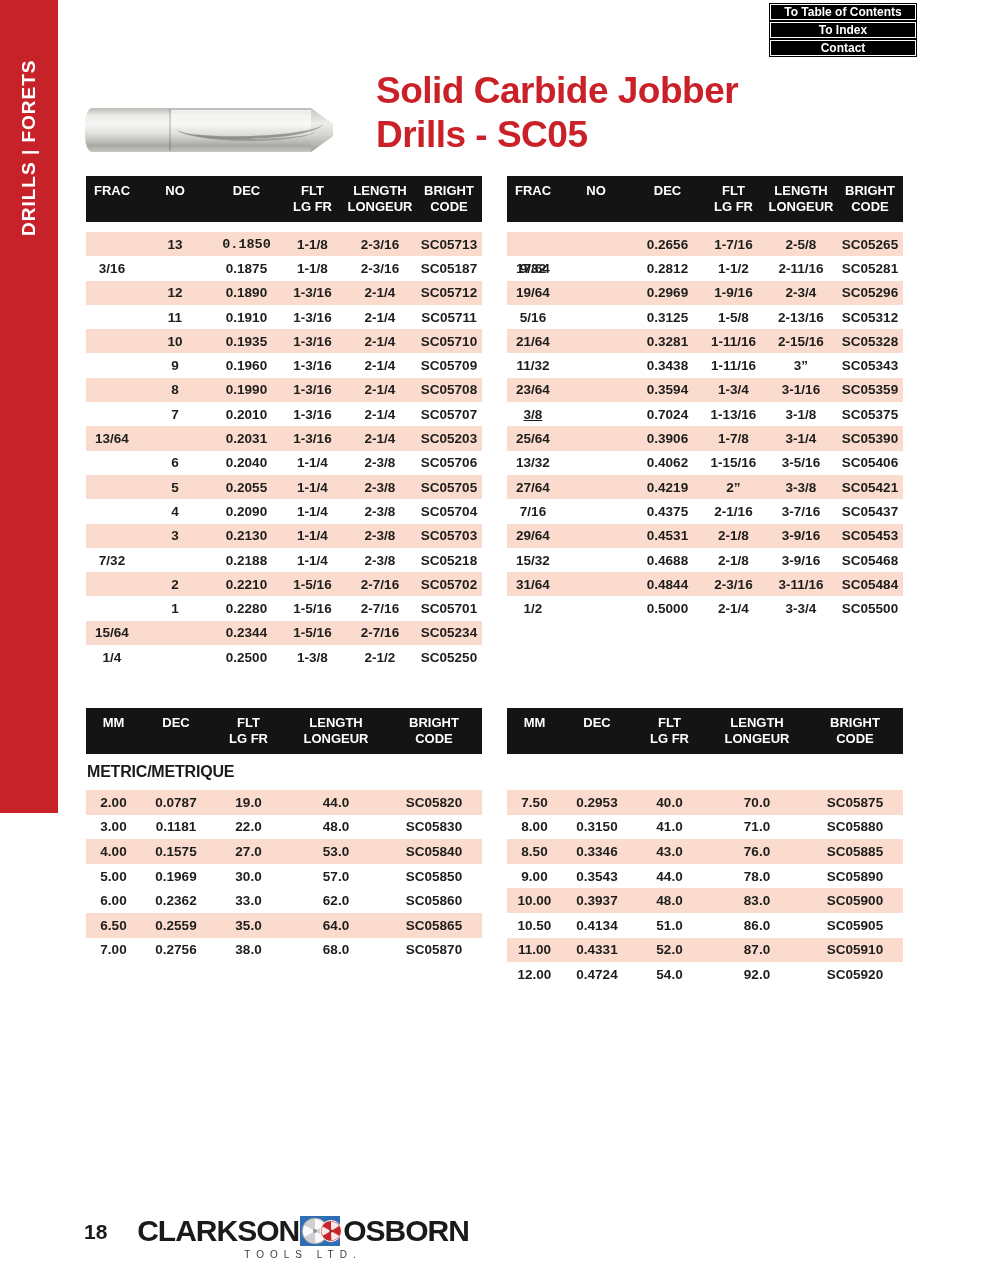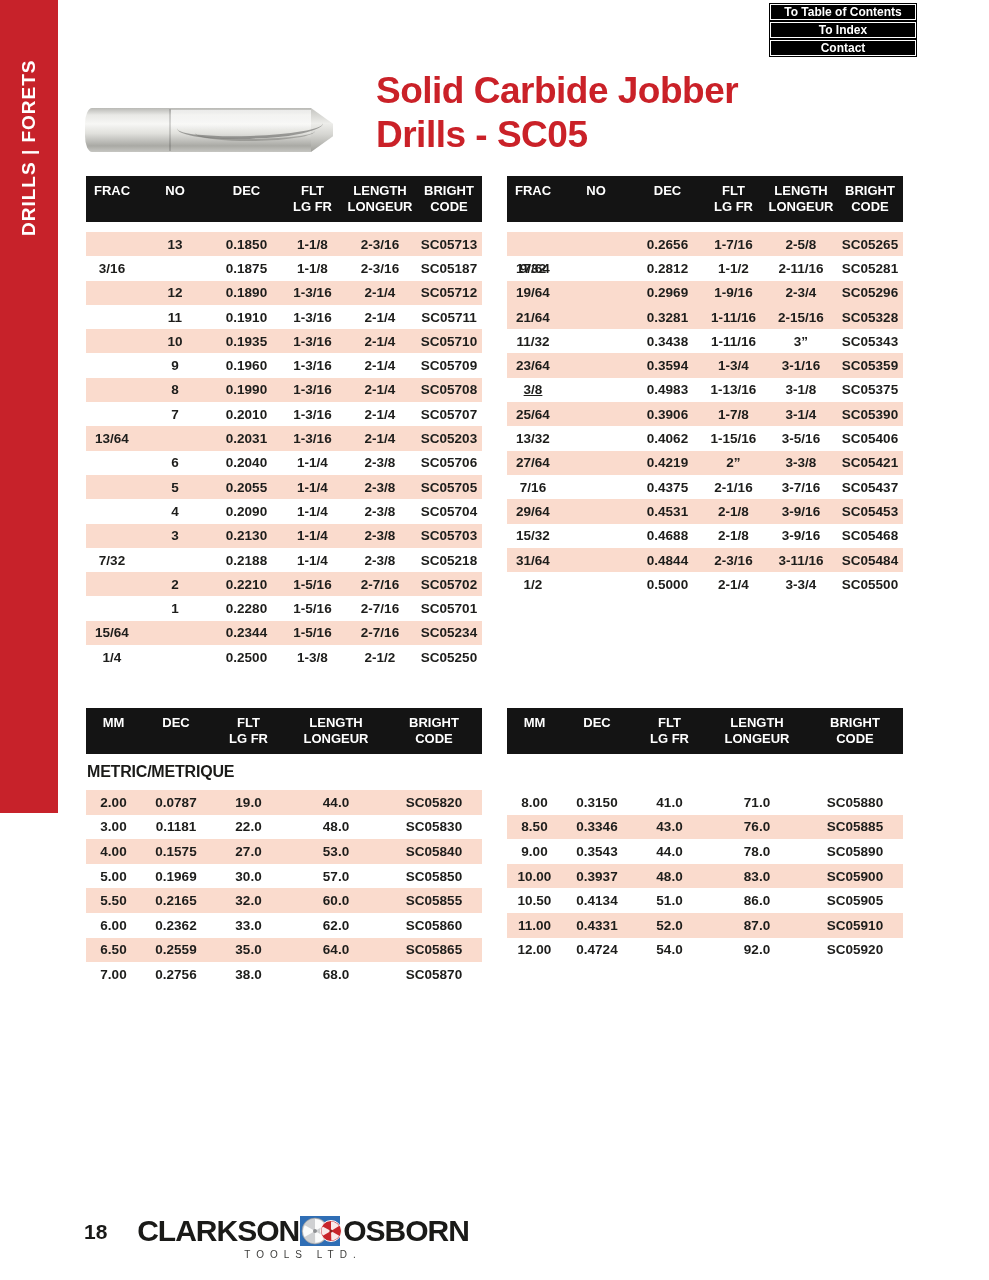--- a/index.html
+++ b/index.html
@@ -129,21 +129,21 @@
         </div>
         <div class="th" style="width: 66px;">
           <div>BRIGHT</div>
           <div>CODE</div>
         </div>
       </div>
     <div class="tbody">
         <div class="tr stripe">
           <div class="td" style="width: 52px;"></div>
           <div class="td" style="width: 74px;">13</div>
-          <div class="td" style="width: 69px;">0.1850</div>
+          <div class="td" style="width: 69px; font-family: Liberation Mono, monospace;">0.1850</div>
           <div class="td" style="width: 63px;">1-1/8</div>
           <div class="td" style="width: 72px;">2-3/16</div>
           <div class="td" style="width: 66px;">SC05713</div>
         </div>
         <div class="tr">
           <div class="td" style="width: 52px;">3/16</div>
           <div class="td" style="width: 74px;"></div>
           <div class="td" style="width: 69px;">0.1875</div>
           <div class="td" style="width: 63px;">1-1/8</div>
           <div class="td" style="width: 72px;">2-3/16</div>
@@ -324,20 +324,28 @@
           <div class="td" style="width: 66px;">SC05281</div>
         </div>
         <div class="tr stripe">
           <div class="td" style="width: 52px;">19/64</div>
           <div class="td" style="width: 74px;"></div>
           <div class="td" style="width: 69px;">0.2969</div>
           <div class="td" style="width: 63px;">1-9/16</div>
           <div class="td" style="width: 72px;">2-3/4</div>
           <div class="td" style="width: 66px;">SC05296</div>
         </div>
+        <div class="tr">
+          <div class="td" style="width: 52px;">5/16</div>
+          <div class="td" style="width: 74px;"></div>
+          <div class="td" style="width: 69px;">0.3125</div>
+          <div class="td" style="width: 63px;">1-5/8</div>
+          <div class="td" style="width: 72px;">2-13/16</div>
+          <div class="td" style="width: 66px;">SC05312</div>
+        </div>
         <div class="tr stripe">
           <div class="td" style="width: 52px;">21/64</div>
           <div class="td" style="width: 74px;"></div>
           <div class="td" style="width: 69px;">0.3281</div>
           <div class="td" style="width: 63px;">1-11/16</div>
           <div class="td" style="width: 72px;">2-15/16</div>
           <div class="td" style="width: 66px;">SC05328</div>
         </div>
         <div class="tr">
           <div class="td" style="width: 52px;">11/32</div>
@@ -351,21 +359,21 @@
           <div class="td" style="width: 52px;">23/64</div>
           <div class="td" style="width: 74px;"></div>
           <div class="td" style="width: 69px;">0.3594</div>
           <div class="td" style="width: 63px;">1-3/4</div>
           <div class="td" style="width: 72px;">3-1/16</div>
           <div class="td" style="width: 66px;">SC05359</div>
         </div>
         <div class="tr">
           <div class="td" style="width: 52px; text-decoration: underline;">3/8</div>
           <div class="td" style="width: 74px;"></div>
-          <div class="td" style="width: 69px;">0.4983</div>
+          <div class="td" style="width: 69px;">0.7024</div>
           <div class="td" style="width: 63px;">1-13/16</div>
           <div class="td" style="width: 72px;">3-1/8</div>
           <div class="td" style="width: 66px;">SC05375</div>
         </div>
         <div class="tr stripe">
           <div class="td" style="width: 52px;">25/64</div>
           <div class="td" style="width: 74px;"></div>
           <div class="td" style="width: 69px;">0.3906</div>
           <div class="td" style="width: 63px;">1-7/8</div>
           <div class="td" style="width: 72px;">3-1/4</div>
@@ -475,27 +483,20 @@
           <div class="td" style="width: 100px;">53.0</div>
           <div class="td" style="width: 96px;">SC05840</div>
         </div>
         <div class="tr">
           <div class="td" style="width: 55px;">5.00</div>
           <div class="td" style="width: 70px;">0.1969</div>
           <div class="td" style="width: 75px;">30.0</div>
           <div class="td" style="width: 100px;">57.0</div>
           <div class="td" style="width: 96px;">SC05850</div>
         </div>
-        <div class="tr stripe">
-          <div class="td" style="width: 55px;">5.50</div>
-          <div class="td" style="width: 70px;">0.2165</div>
-          <div class="td" style="width: 75px;">32.0</div>
-          <div class="td" style="width: 100px;">60.0</div>
-          <div class="td" style="width: 96px;">SC05855</div>
-        </div>
         <div class="tr">
           <div class="td" style="width: 55px;">6.00</div>
           <div class="td" style="width: 70px;">0.2362</div>
           <div class="td" style="width: 75px;">33.0</div>
           <div class="td" style="width: 100px;">62.0</div>
           <div class="td" style="width: 96px;">SC05860</div>
         </div>
         <div class="tr stripe">
           <div class="td" style="width: 55px;">6.50</div>
           <div class="td" style="width: 70px;">0.2559</div>
@@ -529,20 +530,27 @@
         <div class="th" style="width: 100px;">
           <div>LENGTH</div>
           <div>LONGEUR</div>
         </div>
         <div class="th" style="width: 96px;">
           <div>BRIGHT</div>
           <div>CODE</div>
         </div>
       </div>
     <div class="tbody">
+        <div class="tr stripe">
+          <div class="td" style="width: 55px;">7.50</div>
+          <div class="td" style="width: 70px;">0.2953</div>
+          <div class="td" style="width: 75px;">40.0</div>
+          <div class="td" style="width: 100px;">70.0</div>
+          <div class="td" style="width: 96px;">SC05875</div>
+        </div>
         <div class="tr">
           <div class="td" style="width: 55px;">8.00</div>
           <div class="td" style="width: 70px;">0.3150</div>
           <div class="td" style="width: 75px;">41.0</div>
           <div class="td" style="width: 100px;">71.0</div>
           <div class="td" style="width: 96px; text-align: center;">SC05880</div>
         </div>
         <div class="tr stripe">
           <div class="td" style="width: 55px;">8.50</div>
           <div class="td" style="width: 70px;">0.3346</div>

